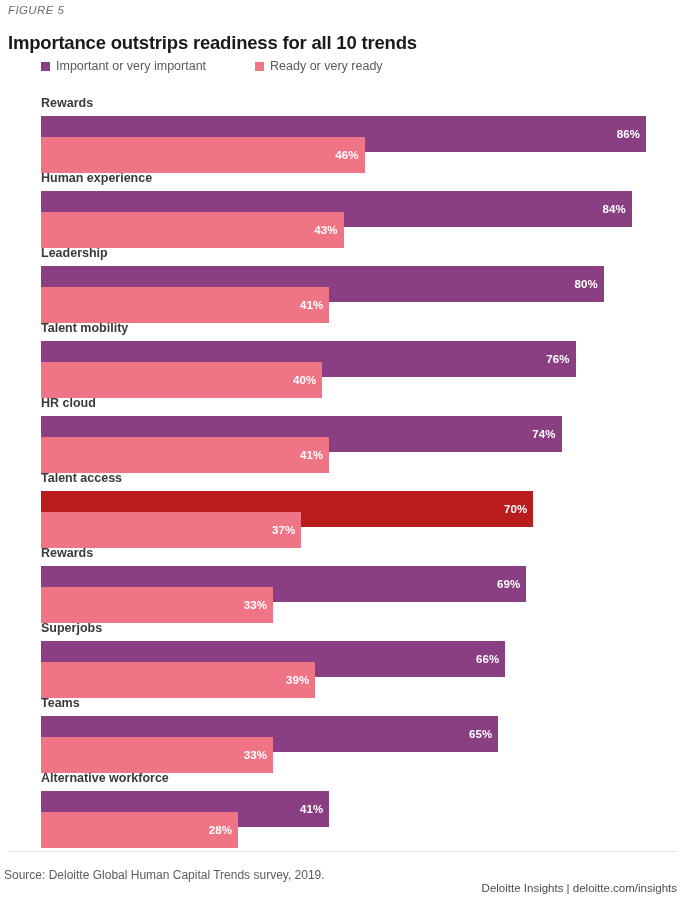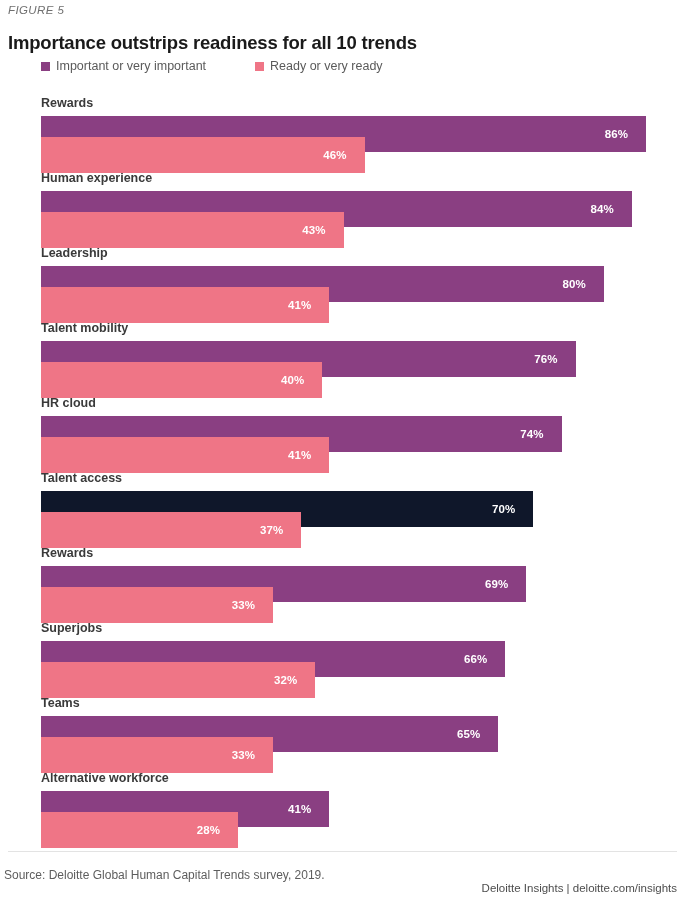--- a/index.html
+++ b/index.html
@@ -100,21 +100,21 @@
   }
   .bar-row + .bar-row {
     margin-top: 1px;
   }
   .bar {
     height: 36px;
     box-sizing: border-box;
     display: flex;
     align-items: center;
     justify-content: flex-end;
-    padding-right: 18px;
+    padding-right: 6px;
   }
   .bar-value {
     font-size: 11.5px;
     font-weight: bold;
     color: #ffffff;
     font-family: "Liberation Sans", sans-serif;
     letter-spacing: 0.1px;
   }
   .footer-rule {
     position: absolute;
@@ -225,21 +225,21 @@
         </div>
         <div class="bar-row">
           <div class="bar" style="width: 288.43px; background: rgb(239, 117, 134);">
             <span class="bar-value">41%</span>
           </div>
         </div>
       </div>
       <div class="group">
         <div class="cat-label">Talent access</div>
         <div class="bar-row">
-          <div class="bar" style="width: 492.442px; background: #0f172a;">
+          <div class="bar" style="width: 492.442px; background: #b91c1c;">
             <span class="bar-value">70%</span>
           </div>
         </div>
         <div class="bar-row">
           <div class="bar" style="width: 260.291px; background: rgb(239, 117, 134);">
             <span class="bar-value">37%</span>
           </div>
         </div>
       </div>
       <div class="group">
@@ -257,21 +257,21 @@
       </div>
       <div class="group">
         <div class="cat-label">Superjobs</div>
         <div class="bar-row">
           <div class="bar" style="width: 464.302px; background: rgb(138, 63, 130);">
             <span class="bar-value">66%</span>
           </div>
         </div>
         <div class="bar-row">
           <div class="bar" style="width: 274.36px; background: rgb(239, 117, 134);">
-            <span class="bar-value">32%</span>
+            <span class="bar-value">39%</span>
           </div>
         </div>
       </div>
       <div class="group">
         <div class="cat-label">Teams</div>
         <div class="bar-row">
           <div class="bar" style="width: 457.267px; background: rgb(138, 63, 130);">
             <span class="bar-value">65%</span>
           </div>
         </div>

